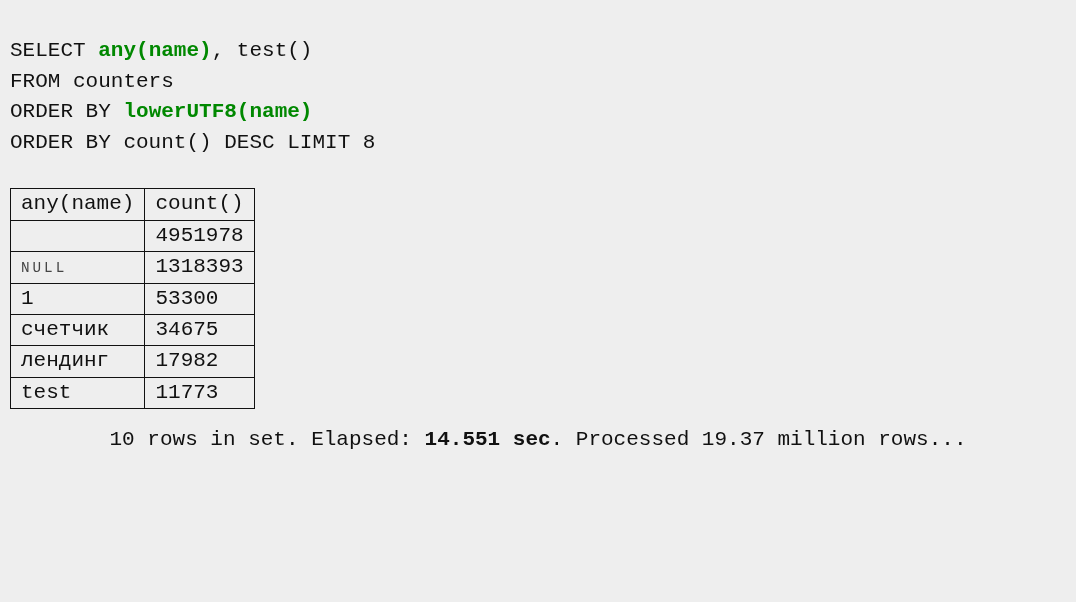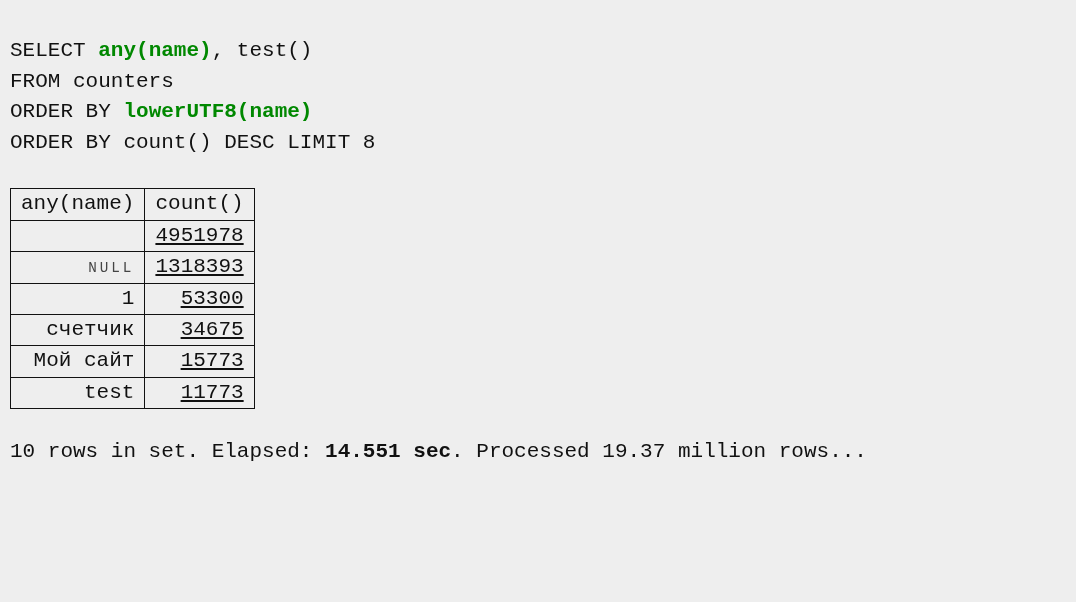--- a/index.html
+++ b/index.html
@@ -26,38 +26,38 @@
     }
     .result-table {
       margin-top: 30px;
       border-collapse: collapse;
       font-family: inherit;
       font-size: inherit;
     }
     .result-table td, .result-table th {
       border: 1.5px solid #111;
       padding: 0 10px;
-      text-align: right;
+      text-align: left;
       font-weight: normal;
     }
     .result-table th {
       text-align: center;
       border-top: 1.5px solid #111;
     }
     .col-count {
       text-align: right;
-      text-decoration: underline;
     }
     .null-cell {
       font-size: 0.68em;
       letter-spacing: 3px;
       color: #444;
     }
     .footer {
-      margin-top: 28px;
+      margin-top: 16px;
+      text-align: center;
     }
     .bold {
       font-weight: bold;
     }
   </style>
 </head>
 <body>
 
 <div class="query">
 <span><span>SELECT </span><span class="fn">any(name)</span><span>, test()</span></span>
@@ -84,22 +84,22 @@
       </tr>
       <tr>
         <td>1</td>
         <td class="col-count">53300</td>
       </tr>
       <tr>
         <td>счетчик</td>
         <td class="col-count">34675</td>
       </tr>
       <tr>
-        <td>Мой сайт</td>
-        <td class="col-count">15773</td>
+        <td>лендинг</td>
+        <td class="col-count">17982</td>
       </tr>
       <tr>
         <td>test</td>
         <td class="col-count">11773</td>
       </tr>
     </tbody>
 </table>
 
 <div class="footer">
   <span>10 rows in set. Elapsed: </span><span class="bold">14.551 sec</span><span>. Processed 19.37 million rows...</span>

